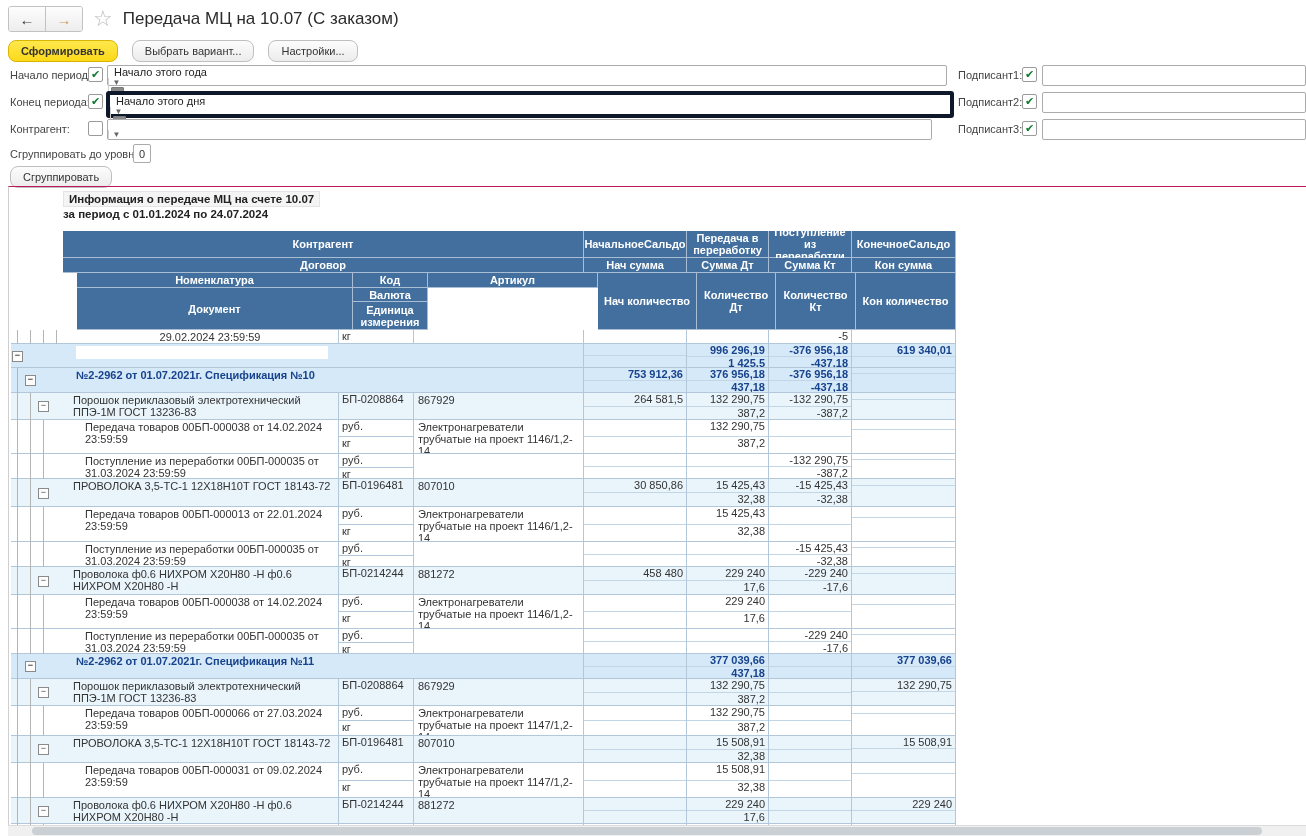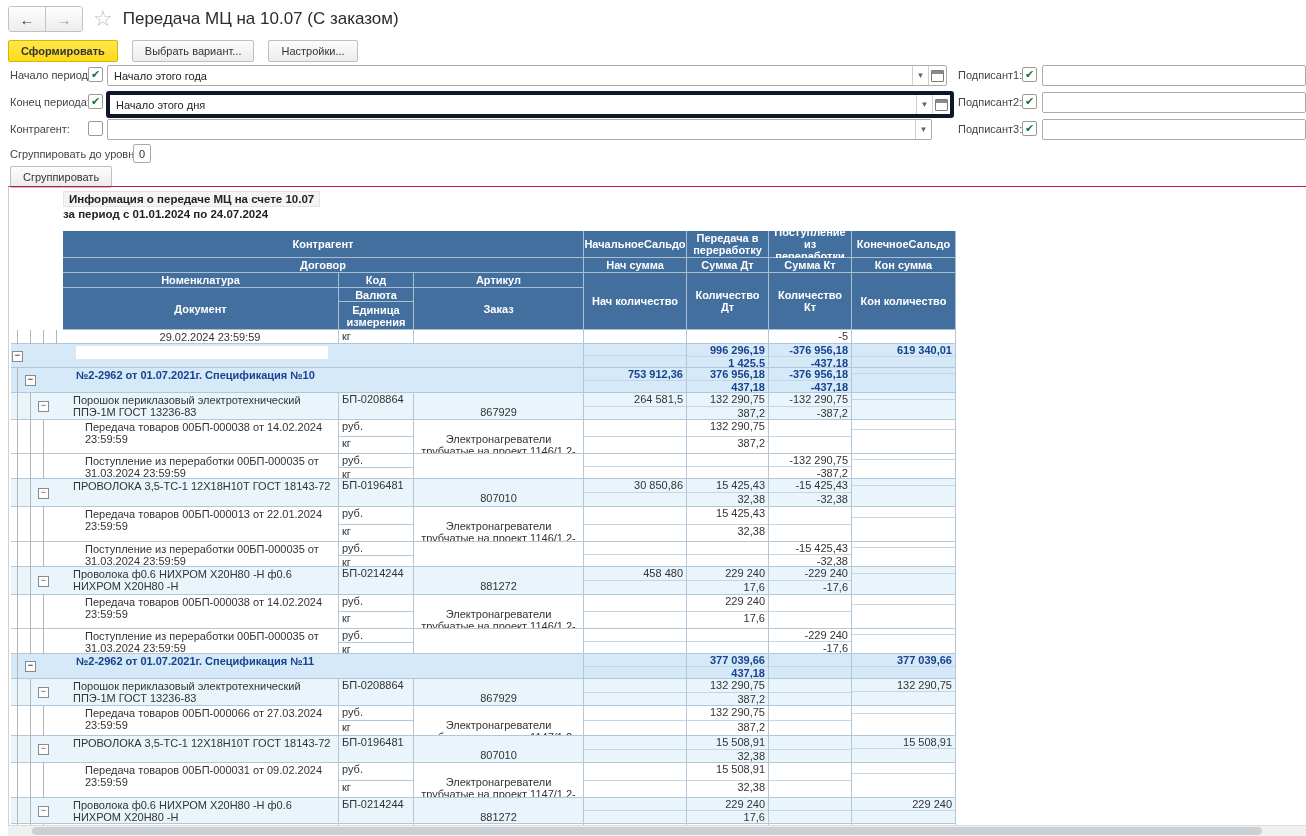--- a/index.html
+++ b/index.html
@@ -12,32 +12,32 @@
   .navbtn{width:36px;height:24px;display:flex;align-items:center;justify-content:center;
           font-size:15px;cursor:pointer;background:linear-gradient(#fdfdfd,#ededed);}
   .navbtn+.navbtn{border-left:1px solid #c2c2c2;}
   .navbtn.back{color:#3a3a3a;}
   .navbtn.fwd{color:#c99b5e;}
   .star{font-size:22px;color:#b9b9b9;line-height:1;}
   .title{font-size:17px;color:#2b2b2b;}
 
   
   .toolbar{position:absolute;left:8px;top:40px;display:flex;gap:14px;align-items:center;}
-  .btn{height:20px;padding:0 12px;border:1px solid #bfbfbf;border-radius:2px;
+  .btn{height:20px;padding:0 12px;border:1px solid #bfbfbf;border-radius:8px;
        background:linear-gradient(#fcfcfc,#ececec);font-size:11px;color:#333;
        display:flex;align-items:center;cursor:pointer;}
   .btn.primary{background:linear-gradient(#ffe84d,#fcd918);border-color:#d9b400;font-weight:bold;}
 
   
   .flabel{position:absolute;color:#444;}
   .chk{position:absolute;width:13px;height:13px;border:1px solid #9a9a9a;border-radius:2px;
        background:#fff;display:flex;align-items:center;justify-content:center;
        font-size:11px;color:#0f7b2f;font-weight:bold;line-height:1;}
   .field{position:absolute;height:19px;border:1px solid #ababab;border-radius:2px;background:#fff;
-         display:flex;align-items:stretch;}
+         display:flex;align-items:stretch;flex-direction:column;}
   .field .val{flex:1;display:flex;align-items:center;padding:0 6px;color:#222;}
   .field .dd{width:15px;border-left:1px solid #d0d0d0;display:flex;align-items:center;justify-content:center;
              color:#666;font-size:8px;cursor:pointer;}
   .field .calbtn{width:17px;border-left:1px solid #d0d0d0;display:flex;align-items:center;justify-content:center;cursor:pointer;}
   .field.focus{border:4px solid #0f172a;border-radius:3px;}
   .cal{width:11px;height:10px;border:1px solid #7a7a7a;border-radius:1px;position:relative;background:#fff;}
   .cal:before{content:"";position:absolute;left:0;right:0;top:0;height:3px;background:#8a8a8a;}
   .lvlbox{position:absolute;width:16px;height:17px;border:1px solid #ababab;border-radius:2px;
           display:flex;align-items:center;justify-content:center;background:#fff;}
 
@@ -62,21 +62,21 @@
   .slot{width:13px;position:relative;}
   .vline{position:absolute;left:6px;top:0;bottom:-1px;border-left:1px solid #b5b5b5;}
   .mbox{position:absolute;left:1px;top:50%;margin-top:-5px;width:9px;height:9px;border:1px solid #8a8a8a;
         background:#fdfdfd;color:#444;font-size:9px;line-height:7px;text-align:center;cursor:pointer;}
   .cells{display:flex;flex:1;}
   .cell{box-sizing:border-box;border-right:1px solid #b2c8da;overflow:hidden;}
   .c-nom{width:276px;padding:1px 3px 0 10px;line-height:12px;}
   .c-code{width:75px;display:flex;flex-direction:column;}
   .c-code .sub{flex:1;padding:1px 3px;line-height:11px;}
   .c-code .sub.top{border-bottom:1px solid #b2c8da;}
-  .c-art{width:170px;padding:13px 4px;line-height:12px;text-align:center;}
+  .c-art{width:170px;padding:1px 4px;line-height:12px;}
   .num{display:flex;flex-direction:column;}
   .n1{width:103px;} .n2{width:82px;} .n3{width:83px;} .n4{width:104px;gap:14px;}
   .num .t,.num .b{flex:1;text-align:right;padding:0 3px;line-height:12px;display:flex;align-items:flex-start;justify-content:flex-end;}
   .num .t.split{border-bottom:1px solid #c3d6e5;}
   .wide{width:521px;padding:1px 3px 0 13px;display:flex;align-items:flex-start;}
   .trow.group1,.trow.spec{background:#d5e9f8;color:#17428c;font-weight:bold;}
   .trow.item{background:#e9f4fb;}
   .trow.doc .c-nom{padding-left:22px;}
   .trow.doccont .c-nom{padding-left:22px;text-align:center;}
   .redact{width:252px;height:13px;background:#fff;margin-top:1px;}
@@ -187,34 +187,33 @@
           <div class="hc w83">Поступление из переработки</div>
           <div class="hc w104">КонечноеСальдо</div>
         </div>
         <div class="hrow" style="height:15px;">
           <div class="hc w521">Договор</div>
           <div class="hc w103">Нач сумма</div>
           <div class="hc w82">Сумма Дт</div>
           <div class="hc w83">Сумма Кт</div>
           <div class="hc w104">Кон сумма</div>
         </div>
-        <div class="hrow" style="height:57px;">
+        <div class="hrow" style="height:57px;margin-left:14px;">
           <div class="w521" style="display:flex;flex-direction:column;">
             <div class="hrow" style="height:15px;">
               <div class="hc w276">Номенклатура</div>
               <div class="hc w75">Код</div>
               <div class="hc w170">Артикул</div>
             </div>
             <div class="hrow" style="height:42px;">
               <div class="hc w276">Документ</div>
               <div class="w75" style="display:flex;flex-direction:column;">
                 <div class="hc" style="height:14px;">Валюта</div>
                 <div class="hc" style="flex:1;line-height:12px;">Единица измерения</div>
               </div>
-              <div class="hc w170">Заказ</div>
             </div>
           </div>
           <div class="hc w103">Нач количество</div>
           <div class="hc w82">Количество Дт</div>
           <div class="hc w83">Количество Кт</div>
           <div class="hc w104">Кон количество</div>
         </div>
       </div>
 
       <div class="tbody" id="tbody">

